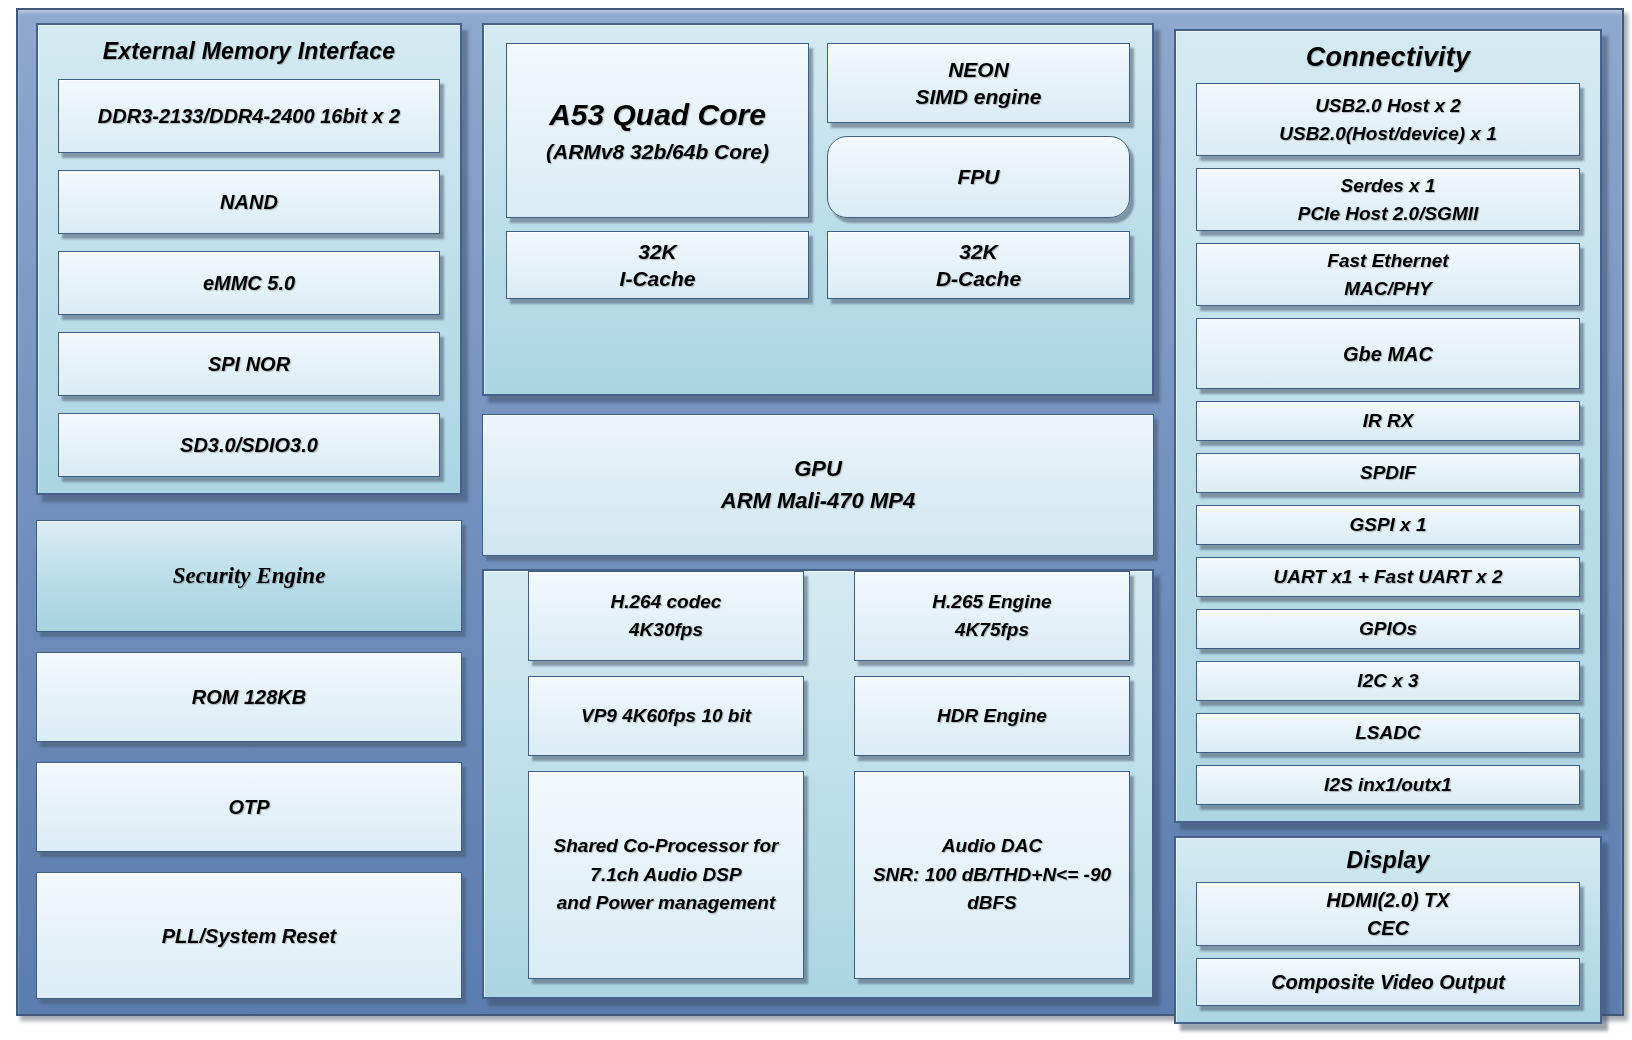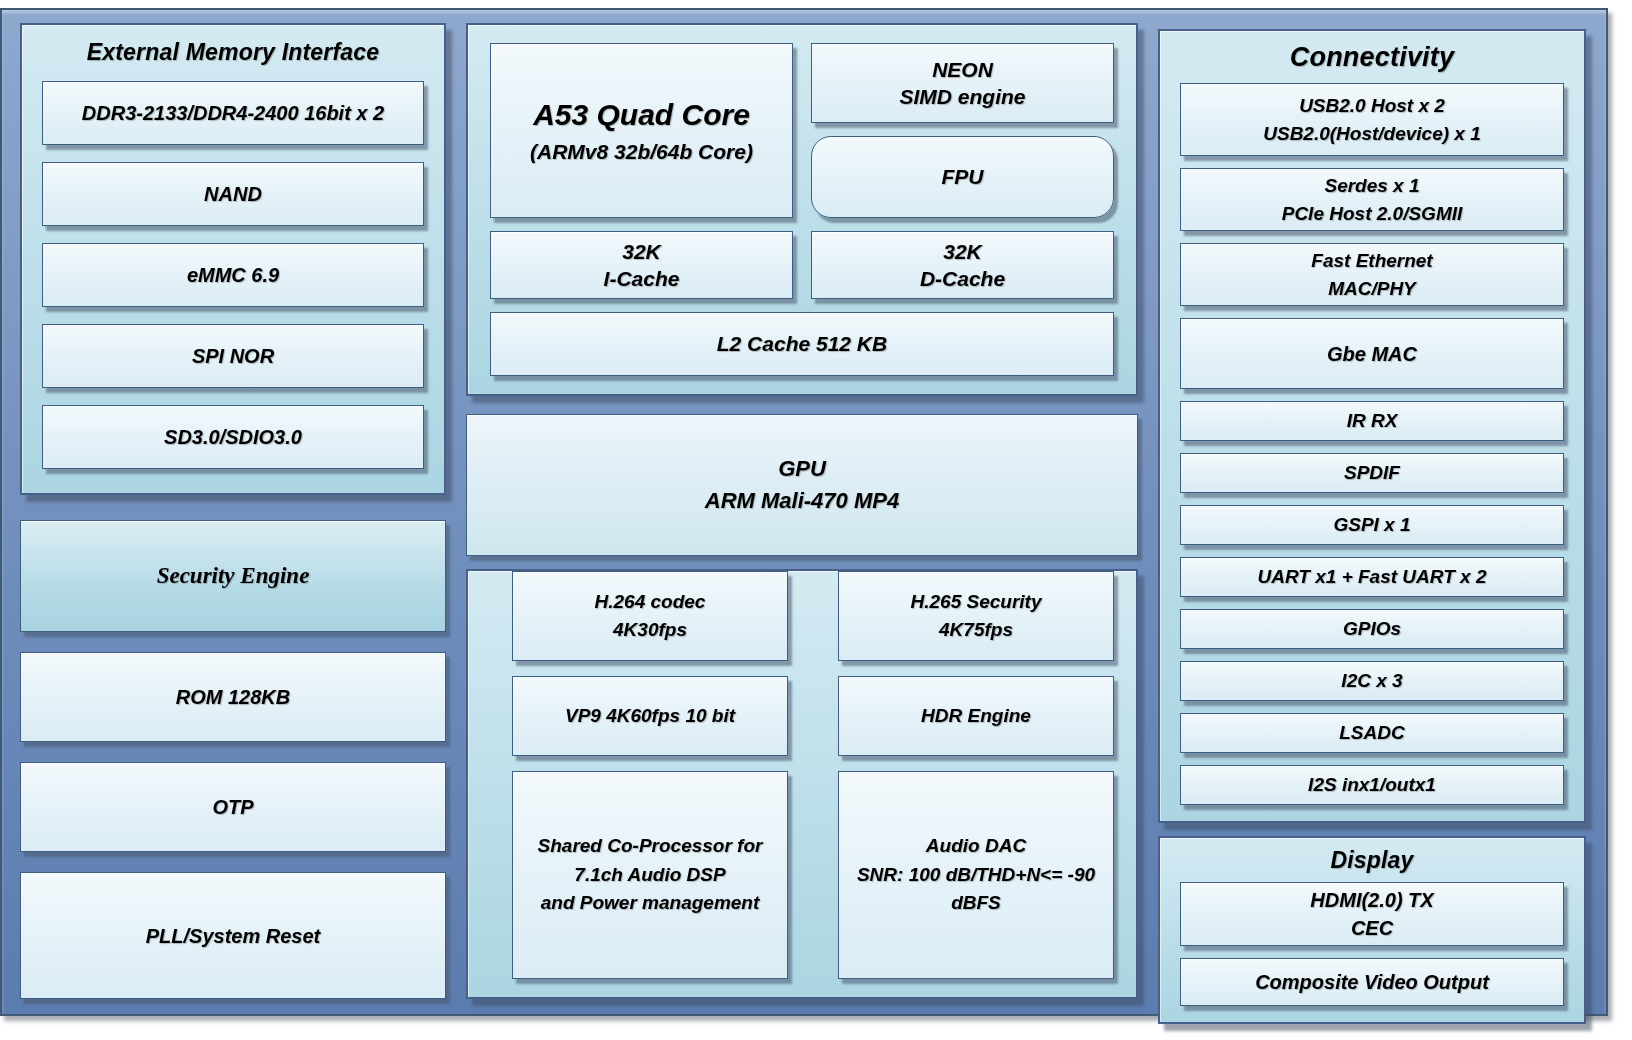--- a/index.html
+++ b/index.html
@@ -3,21 +3,21 @@
 <meta charset="utf-8">
 <style>
   html,body{margin:0;padding:0;background:#ffffff;}
   body{
     width:1632px;height:1040px;position:relative;overflow:hidden;
     font-family:"Liberation Sans",sans-serif;
     font-style:italic;font-weight:bold;color:#000;
     -webkit-font-smoothing:antialiased;
   }
   .frame{
-    position:absolute;left:0;top:8px;width:1608px;height:1008px;
+    position:absolute;left:16px;top:8px;width:1608px;height:1008px;
     box-sizing:border-box;
     border:2px solid #415877;
     background:linear-gradient(180deg,#8ea8ce 0%,#7592bf 45%,#5b7caf 100%);
     box-shadow:4px 5px 4px rgba(125,130,140,0.65), inset 0 3px 3px rgba(255,255,255,0.35);
   }
   .cols{
     display:flex;box-sizing:border-box;height:100%;
     padding:13px 20px 15px 18px;gap:20px;
   }
   .col{display:flex;flex-direction:column;box-sizing:border-box;}
@@ -47,21 +47,21 @@
     text-shadow:1px 1px 1px rgba(90,90,90,0.4);
     padding:10px 8px;
   }
   .box--cyan{background:linear-gradient(180deg,#dcedf4 0%,#b6dbe7 60%,#a7d2e0 100%);}
   .box--gpu{background:linear-gradient(180deg,#edf5fa 0%,#ddedf5 50%,#cfe7f0 100%);}
 
   
   .panel-emi{height:472px;display:flex;flex-direction:column;}
   .emi-title{height:54px;}
   .emi-body{display:flex;flex-direction:column;gap:17px;padding:2px 20px 16px;flex:1;}
-  .bx-h74{height:64px;flex:none;}
+  .bx-h74{height:74px;flex:none;}
   .bx-h64{height:64px;flex:none;}
   .bx-security{height:112px;margin-top:25px;font-size:23px;flex:none;font-family:Liberation Serif, serif;}
   .bx-rom,.bx-otp{height:90px;margin-top:20px;flex:none;}
   .bx-pll{flex:1;margin-top:20px;}
 
   
   .panel-cpu{
     height:373px;flex:none;
     display:grid;grid-template-columns:1fr 1fr;grid-template-rows:80px 82px 68px 64px;
     gap:13px 18px;padding:18px 22px;
@@ -102,21 +102,21 @@
 
 <div class="frame">
   <div class="cols">
 
     <div class="col col-left">
       <div class="panel panel-emi">
         <div class="panel-title emi-title">External Memory Interface</div>
         <div class="emi-body">
           <div class="box bx-h74">DDR3-2133/DDR4-2400 16bit x 2</div>
           <div class="box bx-h64">NAND</div>
-          <div class="box bx-h64">eMMC 6.9</div>
+          <div class="box bx-h64">eMMC 5.0</div>
           <div class="box bx-h64">SPI NOR</div>
           <div class="box bx-h64">SD3.0/SDIO3.0</div>
         </div>
       </div>
       <div class="box box--cyan bx-security">Security Engine</div>
       <div class="box bx-rom">ROM 128KB</div>
       <div class="box bx-otp">OTP</div>
       <div class="box bx-pll">PLL/System Reset</div>
     </div>
 
@@ -126,31 +126,30 @@
           <span class="a53-title">A53 Quad Core</span>
           <span class="a53-sub">(ARMv8 32b/64b Core)</span>
         </div>
         <div class="box bx-neon">NEON
 SIMD engine</div>
         <div class="box bx-fpu">FPU</div>
         <div class="box bx-icache">32K
 I-Cache</div>
         <div class="box bx-dcache">32K
 D-Cache</div>
-        <div class="box bx-l2">L2 Cache 512 KB</div>
       </div>
 
       <div class="box box--gpu bx-gpu">GPU
 ARM Mali-470 MP4</div>
 
       <div class="panel panel-va">
         <div class="va-grid">
           <div class="box">H.264 codec
 4K30fps</div>
-          <div class="box">H.265 Security
+          <div class="box">H.265 Engine
 4K75fps</div>
           <div class="box">VP9 4K60fps 10 bit</div>
           <div class="box">HDR Engine</div>
           <div class="box">Shared Co-Processor for
 7.1ch Audio DSP
 and Power management</div>
           <div class="box">Audio DAC
 SNR: 100 dB/THD+N&lt;=  -90
 dBFS</div>
         </div>

